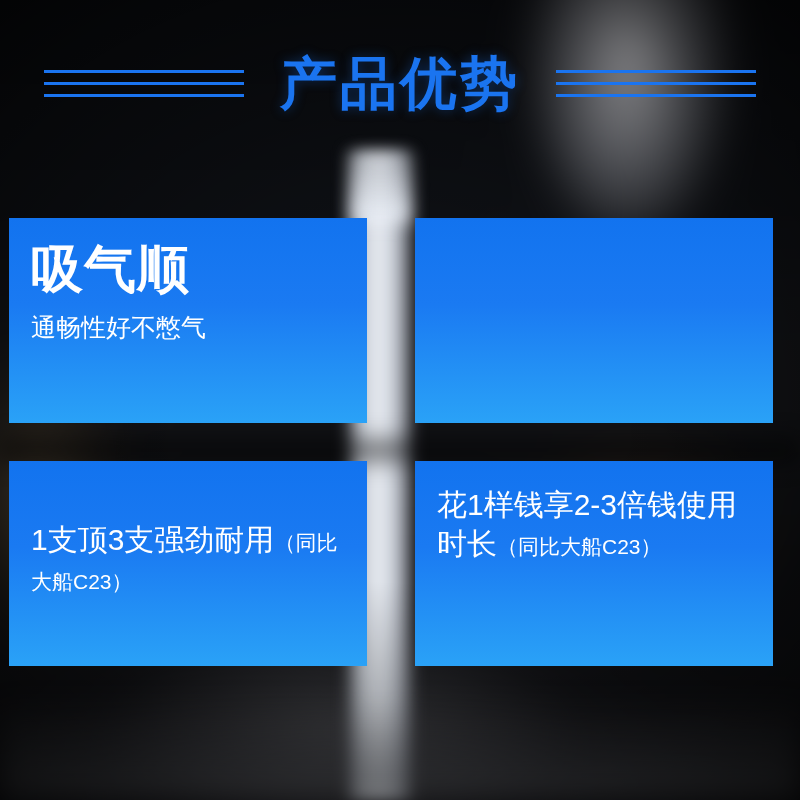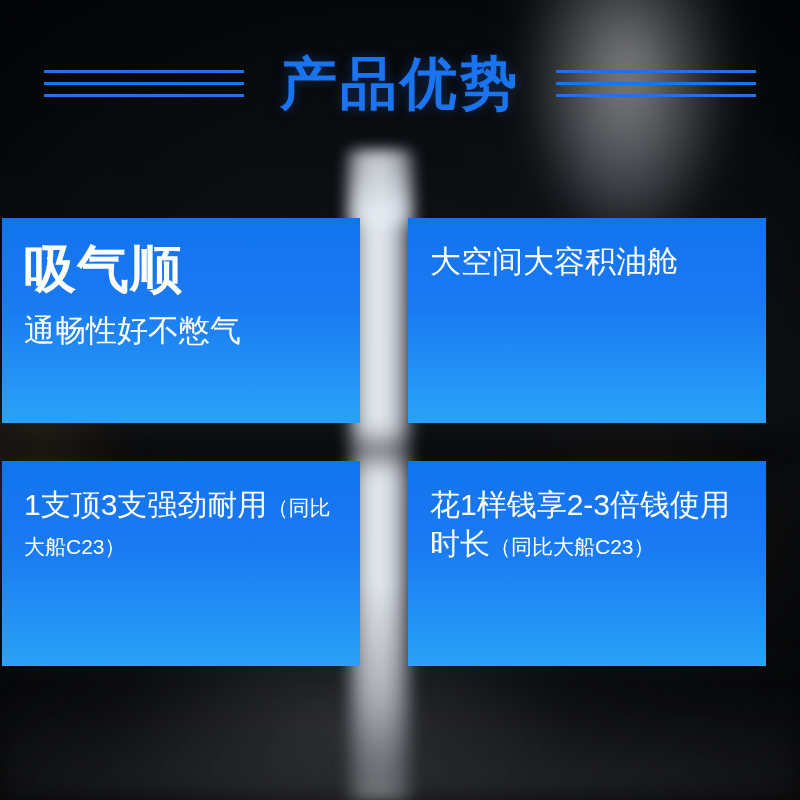--- a/index.html
+++ b/index.html
@@ -121,21 +121,21 @@
     letter-spacing: 3px;
     line-height: 1;
     padding: 0 16px;
     white-space: nowrap;
     text-shadow: 0 0 12px rgba(26,116,240,0.35);
   }
 
   
   .grid {
     position: absolute;
-    left: 2px;
+    left: 9px;
     top: 218px;
     width: 780px;
     display: grid;
     grid-template-columns: 358px 358px;
     grid-template-rows: 205px 205px;
     column-gap: 48px;
     row-gap: 38px;
   }
   .card {
     position: relative;
@@ -148,30 +148,30 @@
     color: #ffffff;
     font-size: 52px;
     font-weight: bold;
     line-height: 1.05;
     letter-spacing: 1px;
     margin-bottom: 14px;
     white-space: nowrap;
   }
   .card-desc {
     color: #ffffff;
-    font-size: 31px;
+    font-size: 25px;
     font-weight: normal;
     line-height: 1.28;
   }
   .card-desc .small {
     font-size: 21px;
   }
 
   
-  .card.c3 .card-desc { font-size: 30px; line-height: 1.30; }
+  .card.c3 .card-desc { font-size: 30px; line-height: 1.30; margin-top: 35px; }
   .card.c4 .card-desc { font-size: 30px; line-height: 1.30; }
 </style>
 </head>
 <body>
 
 <div id="poster">
 
   <div class="bg-layer">
     <div class="bg-base"></div>
     <div class="bg-pillar"></div>
@@ -198,23 +198,20 @@
   <div class="grid">
 
     <div class="card c1">
       <div class="card-title">吸气顺</div>
       <div class="card-desc">
         <span>通畅性好不憋气</span><span class="small"></span>
       </div>
     </div>
 
     <div class="card c2">
-      <div class="card-desc">
-        <span>大空间大容积油舱</span><span class="small"></span>
-      </div>
     </div>
 
     <div class="card c3">
       <div class="card-desc">
         <span>1支顶3支强劲耐用</span><span class="small">（同比大船C23）</span>
       </div>
     </div>
 
     <div class="card c4">
       <div class="card-desc">

